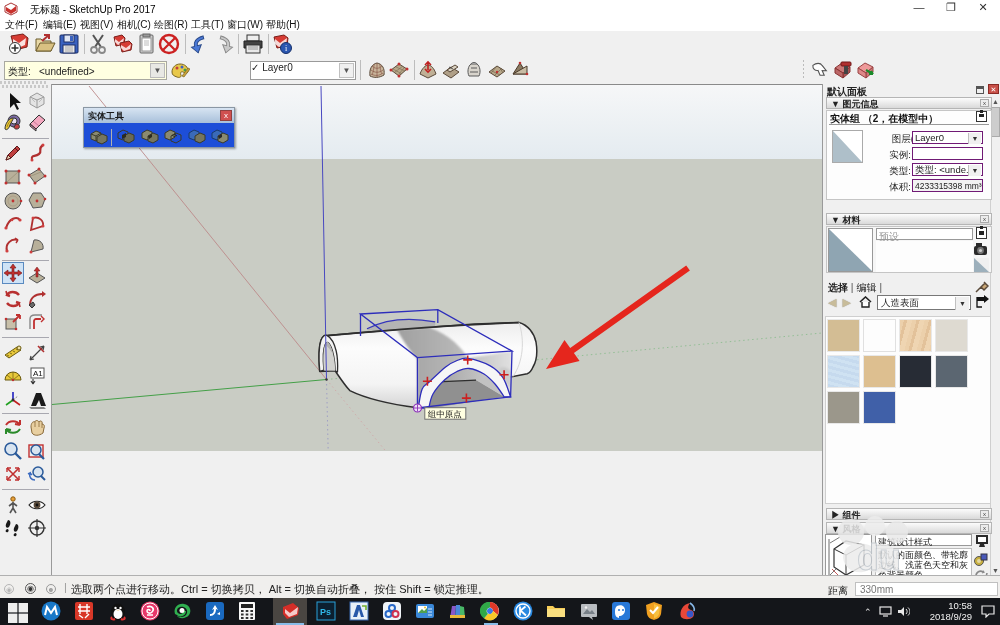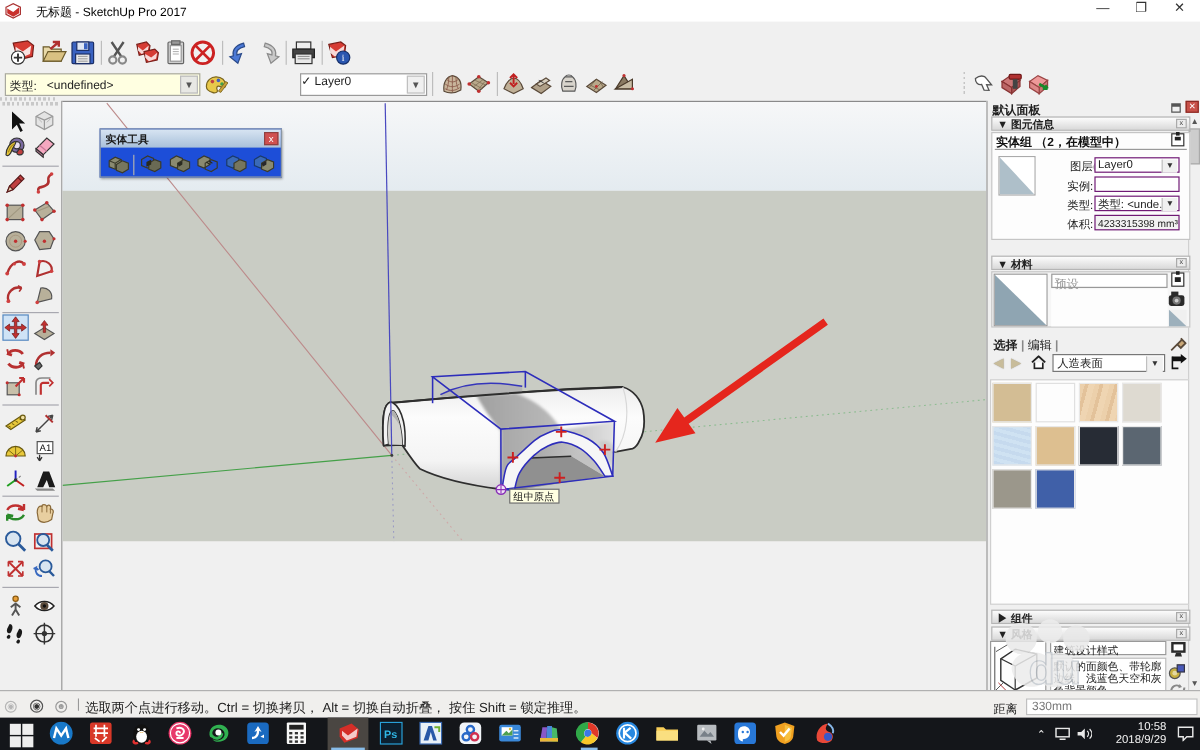--- a/index.html
+++ b/index.html
@@ -68,20 +68,30 @@
     <svg class="abs" style="left:4px;top:2px" width="14" height="14" viewBox="0 0 14 14">
         <path d="M1 4 L7 1 L13 4 L13 10 L7 13 L1 10 Z" fill="#fff" stroke="#a33" stroke-width="1"></path>
         <path d="M2 5 L7 8 L12 4 L12 9 L7 12 L2 9 Z" fill="#c9302c"></path>
       </svg>
     <div class="title">无标题 - SketchUp Pro 2017</div>
     <div class="winbtn" style="left:912px">—</div>
     <div class="winbtn" style="left:944px">❐</div>
     <div class="winbtn" style="left:976px">✕</div>
   </div>
 
+  <div id="menubar">
+    <span style="left:5px">文件(F)</span>
+    <span style="left:43px">编辑(E)</span>
+    <span style="left:80px">视图(V)</span>
+    <span style="left:117px">相机(C)</span>
+    <span style="left:154px">绘图(R)</span>
+    <span style="left:191px">工具(T)</span>
+    <span style="left:227px">窗口(W)</span>
+    <span style="left:266px">帮助(H)</span>
+  </div>
 
   <div id="toolbar1">
     <svg class="ticon" style="left:9px" width="22" height="22" viewBox="0 0 22 22">
         <path d="M2 3 L14 1 L19 5 L18 14 L6 17 Z" fill="#d63c34" stroke="#7a1f1a"></path>
         <path d="M4 6 L10 10 L17 5 L16 12 L9 15 L4 11 Z" fill="#fff" opacity="0.85"></path>
         <circle cx="6" cy="15" r="5.5" fill="#fff" stroke="#333"></circle>
         <path d="M6 11.5 V18.5 M2.5 15 H9.5" stroke="#333" stroke-width="1.6"></path>
       </svg>
     <svg class="ticon" style="left:34px" width="22" height="22" viewBox="0 0 22 22">
         <path d="M2 6 L2 18 L17 18 L17 8 L9 8 L7 6 Z" fill="#e8d9a8" stroke="#6b5a2a"></path>

